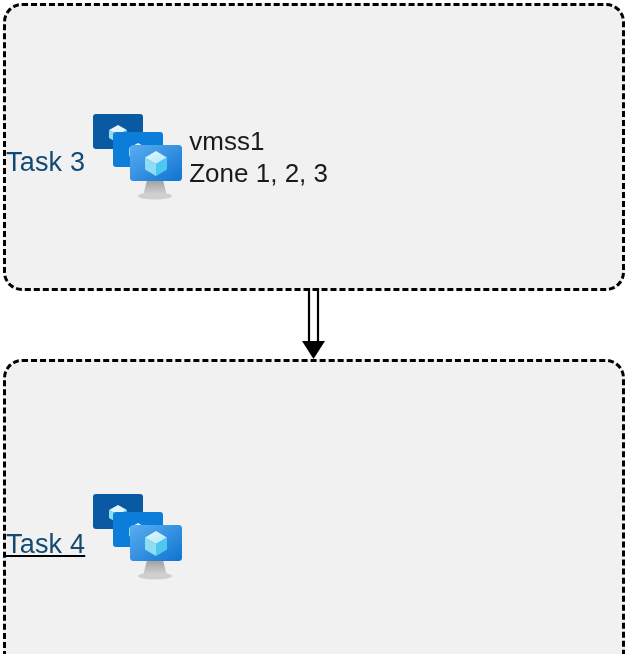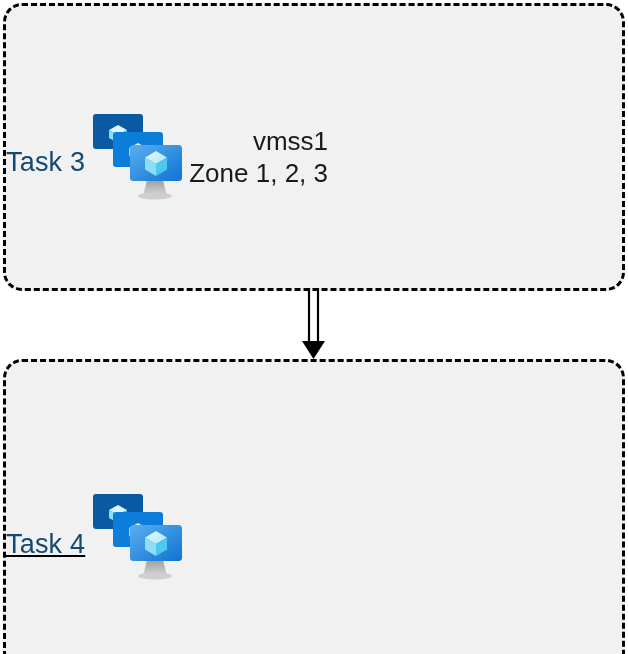--- a/index.html
+++ b/index.html
@@ -55,21 +55,21 @@
     letter-spacing: 0.2px;
     white-space: nowrap;
   }
   .task-box.top .task-title { margin-top: 31px; }
   .task-box.bottom .task-title { margin-top: 35px; }
 
   .caption {
     color: #1a1a1a;
     font-size: 26px;
     line-height: 1.22;
-    text-align: right;
+    text-align: left;
     white-space: pre-line;
   }
   .task-box.top .caption { margin-top: 22px; }
   .task-box.bottom .caption { margin-top: 32px; }
 
   
   .vmss-icon {
     position: relative;
     width: 104px;
     height: 100px;

